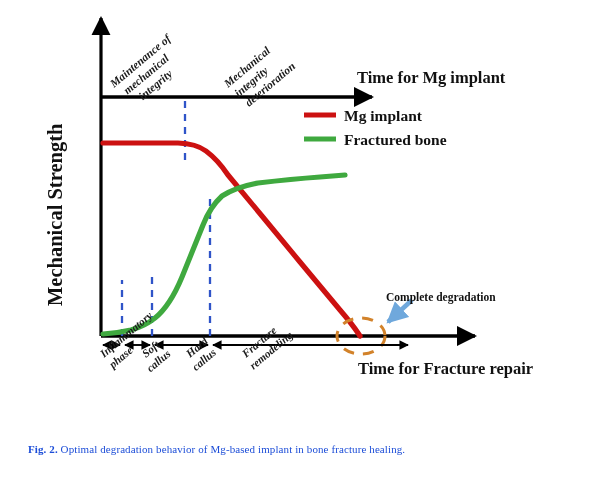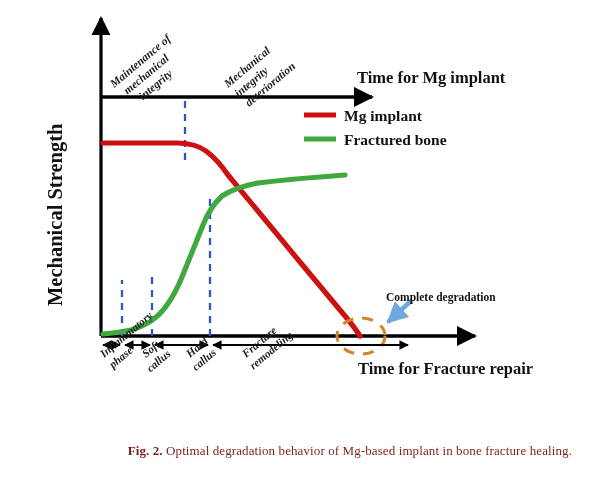--- a/index.html
+++ b/index.html
@@ -20,26 +20,25 @@
   .caption-bar{
     position:absolute;
     left:0;top:424px;
     width:600px;height:64px;
     box-sizing:border-box;
     padding:18px 28px 0 28px;
     background:#ffffff;
   }
   .caption-text{
     font-family:"Liberation Serif", serif;
-    font-size:13px;
-    color:#7f1d1d;
+    font-size:11px;
+    color:#1d4ed8;
     letter-spacing:.1px;
     line-height:1.35;
     white-space:nowrap;
-    text-align:right;
   }
   .caption-text .cap-label{font-weight:bold;}
   .divider-top{
     position:absolute;left:0;top:418px;width:600px;height:1px;
     background:#ffffff;
   }
   svg text{ paint-order:stroke fill; }
   .ax-title{ font-family:"Liberation Serif", serif; font-weight:bold; fill:#111111; }
   .rot-annot{ font-family:"Liberation Serif", serif; font-weight:bold; font-style:italic; fill:#1a1a1a; }
   .phase-lab{ font-family:"Liberation Serif", serif; font-weight:bold; font-style:italic; fill:#1a1a1a; }

